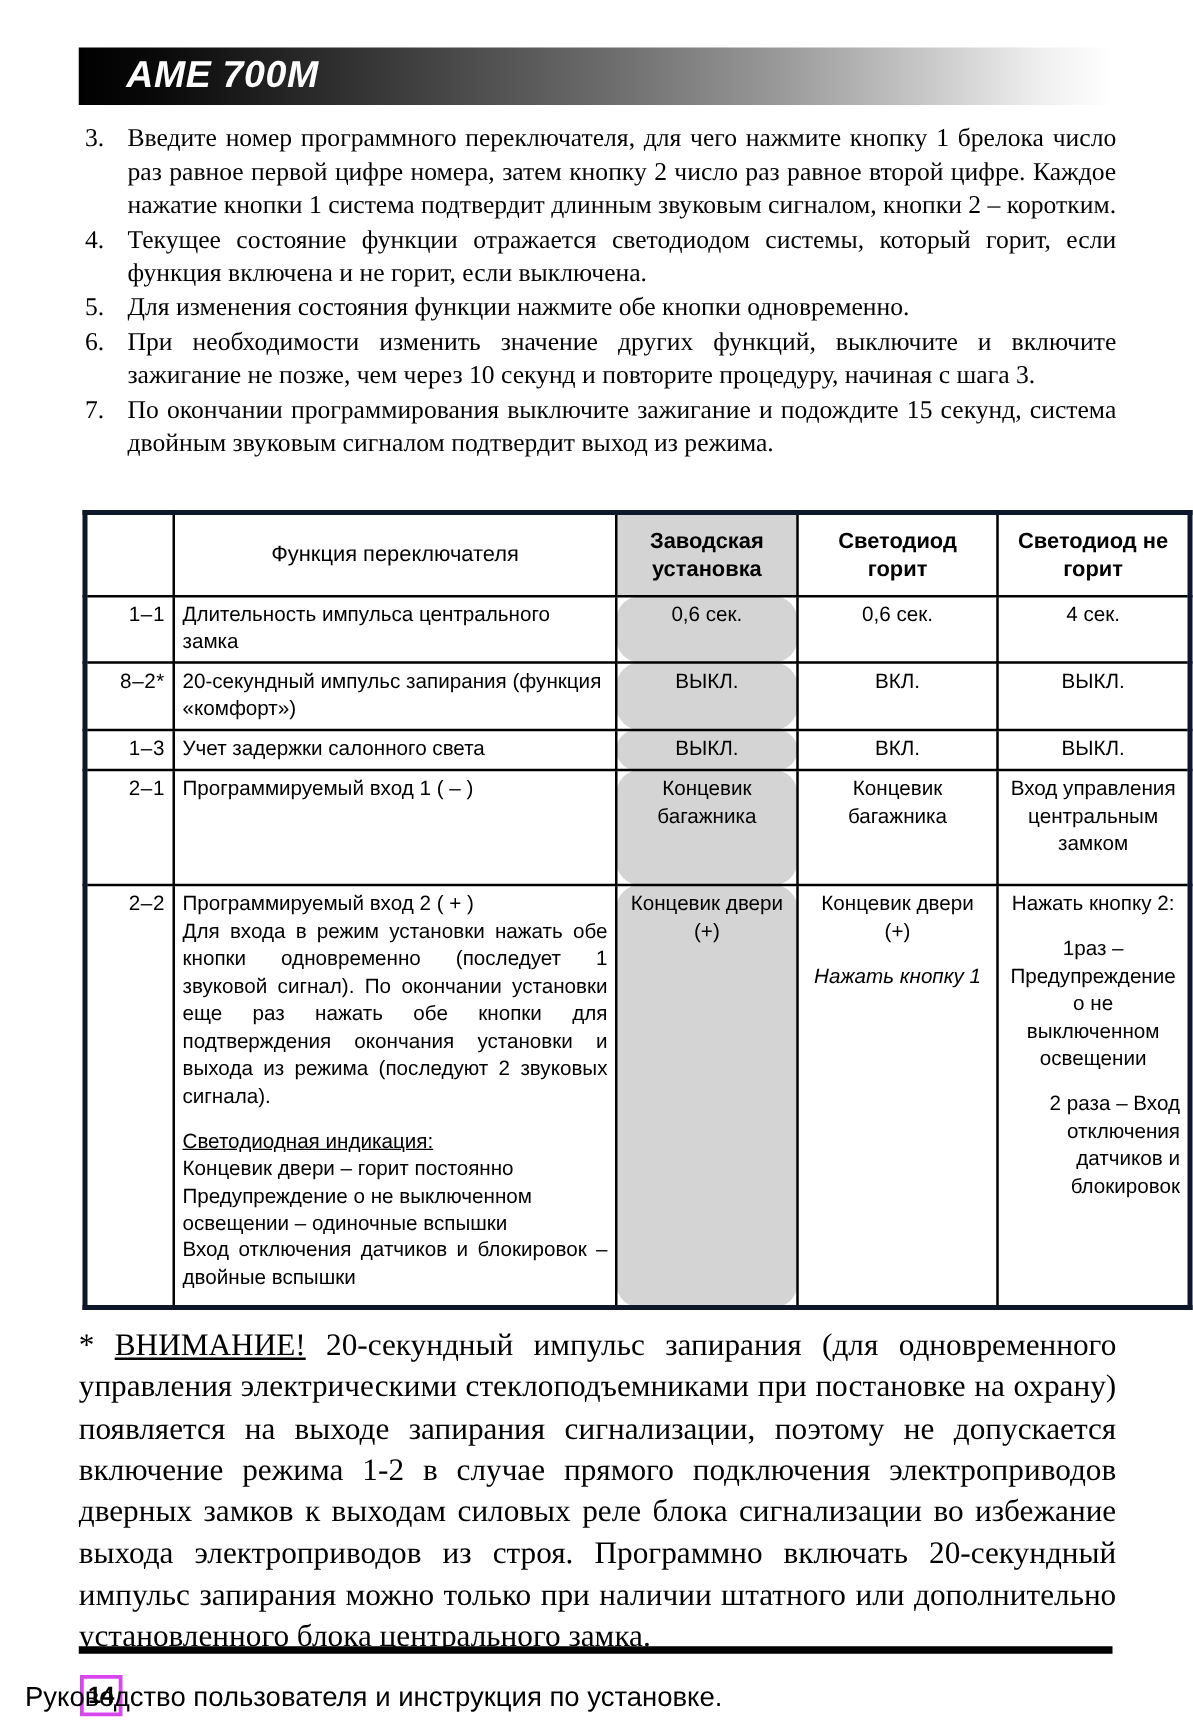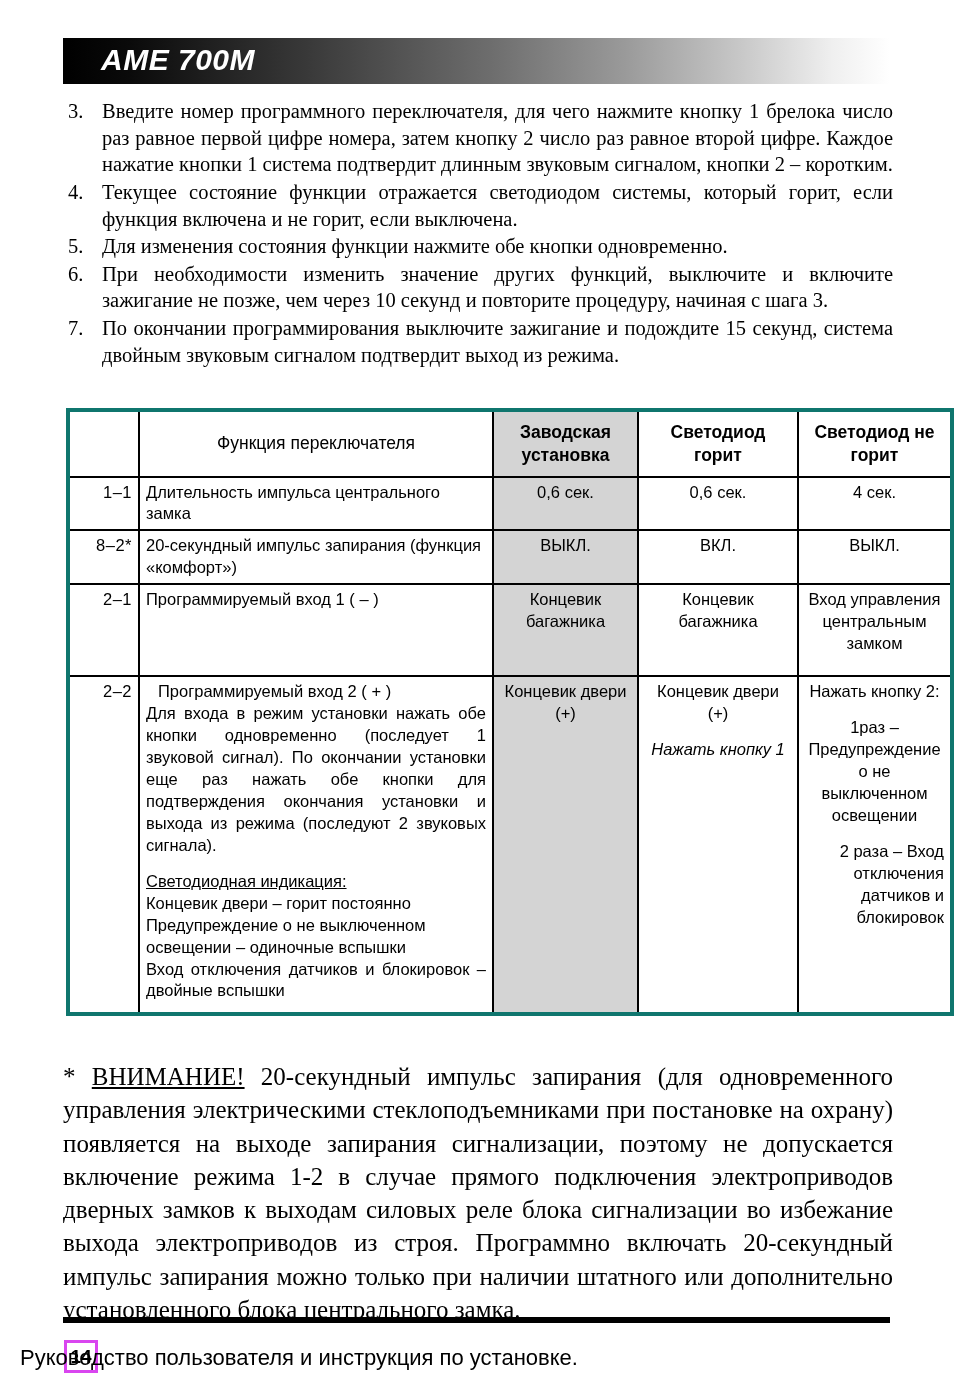--- a/index.html
+++ b/index.html
@@ -67,21 +67,21 @@
     hyphens: none;
   }
 
   
   .spec-table {
     position: absolute;
     left: 66px;
     top: 408px;
     width: 822px;
     border-collapse: collapse;
-    border: 4px solid #0f766e;
+    border: 4px solid #0f172a;
     font-family: "Liberation Sans", "DejaVu Sans", sans-serif;
     table-layout: fixed;
     background: #ffffff;
   }
   .spec-table td, .spec-table th {
     border: 2px solid #000000;
     vertical-align: top;
     padding: 4px 6px 4px 6px;
     font-size: 16.5px;
     line-height: 1.33;
@@ -104,21 +104,21 @@
   }
   .spec-table thead td.th-func {
     font-weight: normal;
     text-align: center;
     vertical-align: middle;
   }
   .spec-table thead td.th-fact { background: #d4d4d4; }
   .spec-table thead td.th-blank { background: #ffffff; }
 
   .cell-body { text-align: justify; text-justify: inter-word; }
-  .cell-center { text-align: center; }
+  .cell-center { text-align: center; border-radius: 19px; }
   .u-line { text-decoration: underline; }
   .gap { display: block; height: 14px; }
 
   
   .warning {
     position: absolute;
     left: 63px;
     top: 1060px;
     width: 830px;
     font-size: 25px;
@@ -219,33 +219,40 @@
     </tr>
 
     <tr style="height:48px;">
       <td class="col-code">8–2*</td>
       <td class="col-func">20-секундный импульс запирания (функция «комфорт»)</td>
       <td class="col-fact cell-center">ВЫКЛ.</td>
       <td class="col-on cell-center">ВКЛ.</td>
       <td class="col-off cell-center">ВЫКЛ.</td>
     </tr>
 
+    <tr style="height:24px;">
+      <td class="col-code">1–3</td>
+      <td class="col-func">Учет задержки салонного света</td>
+      <td class="col-fact cell-center">ВЫКЛ.</td>
+      <td class="col-on cell-center">ВКЛ.</td>
+      <td class="col-off cell-center">ВЫКЛ.</td>
+    </tr>
 
     <tr style="height:92px;">
       <td class="col-code">2–1</td>
       <td class="col-func">Программируемый вход  1 ( – )</td>
       <td class="col-fact cell-center">Концевик багажника</td>
       <td class="col-on cell-center">Концевик багажника</td>
       <td class="col-off cell-center">Вход управления центральным замком</td>
     </tr>
 
     <tr style="height:338px;">
       <td class="col-code">2–2</td>
       <td class="col-func">
-        <span style="display:block;margin-left:12px;">Программируемый вход 2 ( + )</span>
+        <span style="display:block;">Программируемый вход 2 ( + )</span>
         <span class="cell-body" style="display:block;">Для входа в режим установки нажать обе кнопки одновременно (последует 1 звуковой сигнал). По окончании установки еще раз нажать обе кнопки для подтверждения окончания установки и выхода из режима (последуют 2 звуковых сигнала).</span>
         <span class="gap"></span>
         <span class="u-line" style="display:block;">Светодиодная индикация:</span>
         <span style="display:block;">Концевик двери – горит постоянно</span>
         <span style="display:block;">Предупреждение о не выключенном освещении – одиночные вспышки</span>
         <span class="cell-body" style="display:block;">Вход отключения датчиков и блокировок – двойные вспышки</span>
       </td>
       <td class="col-fact cell-center">Концевик двери (+)</td>
       <td class="col-on cell-center">
         <span style="display:block;">Концевик двери (+)</span>

